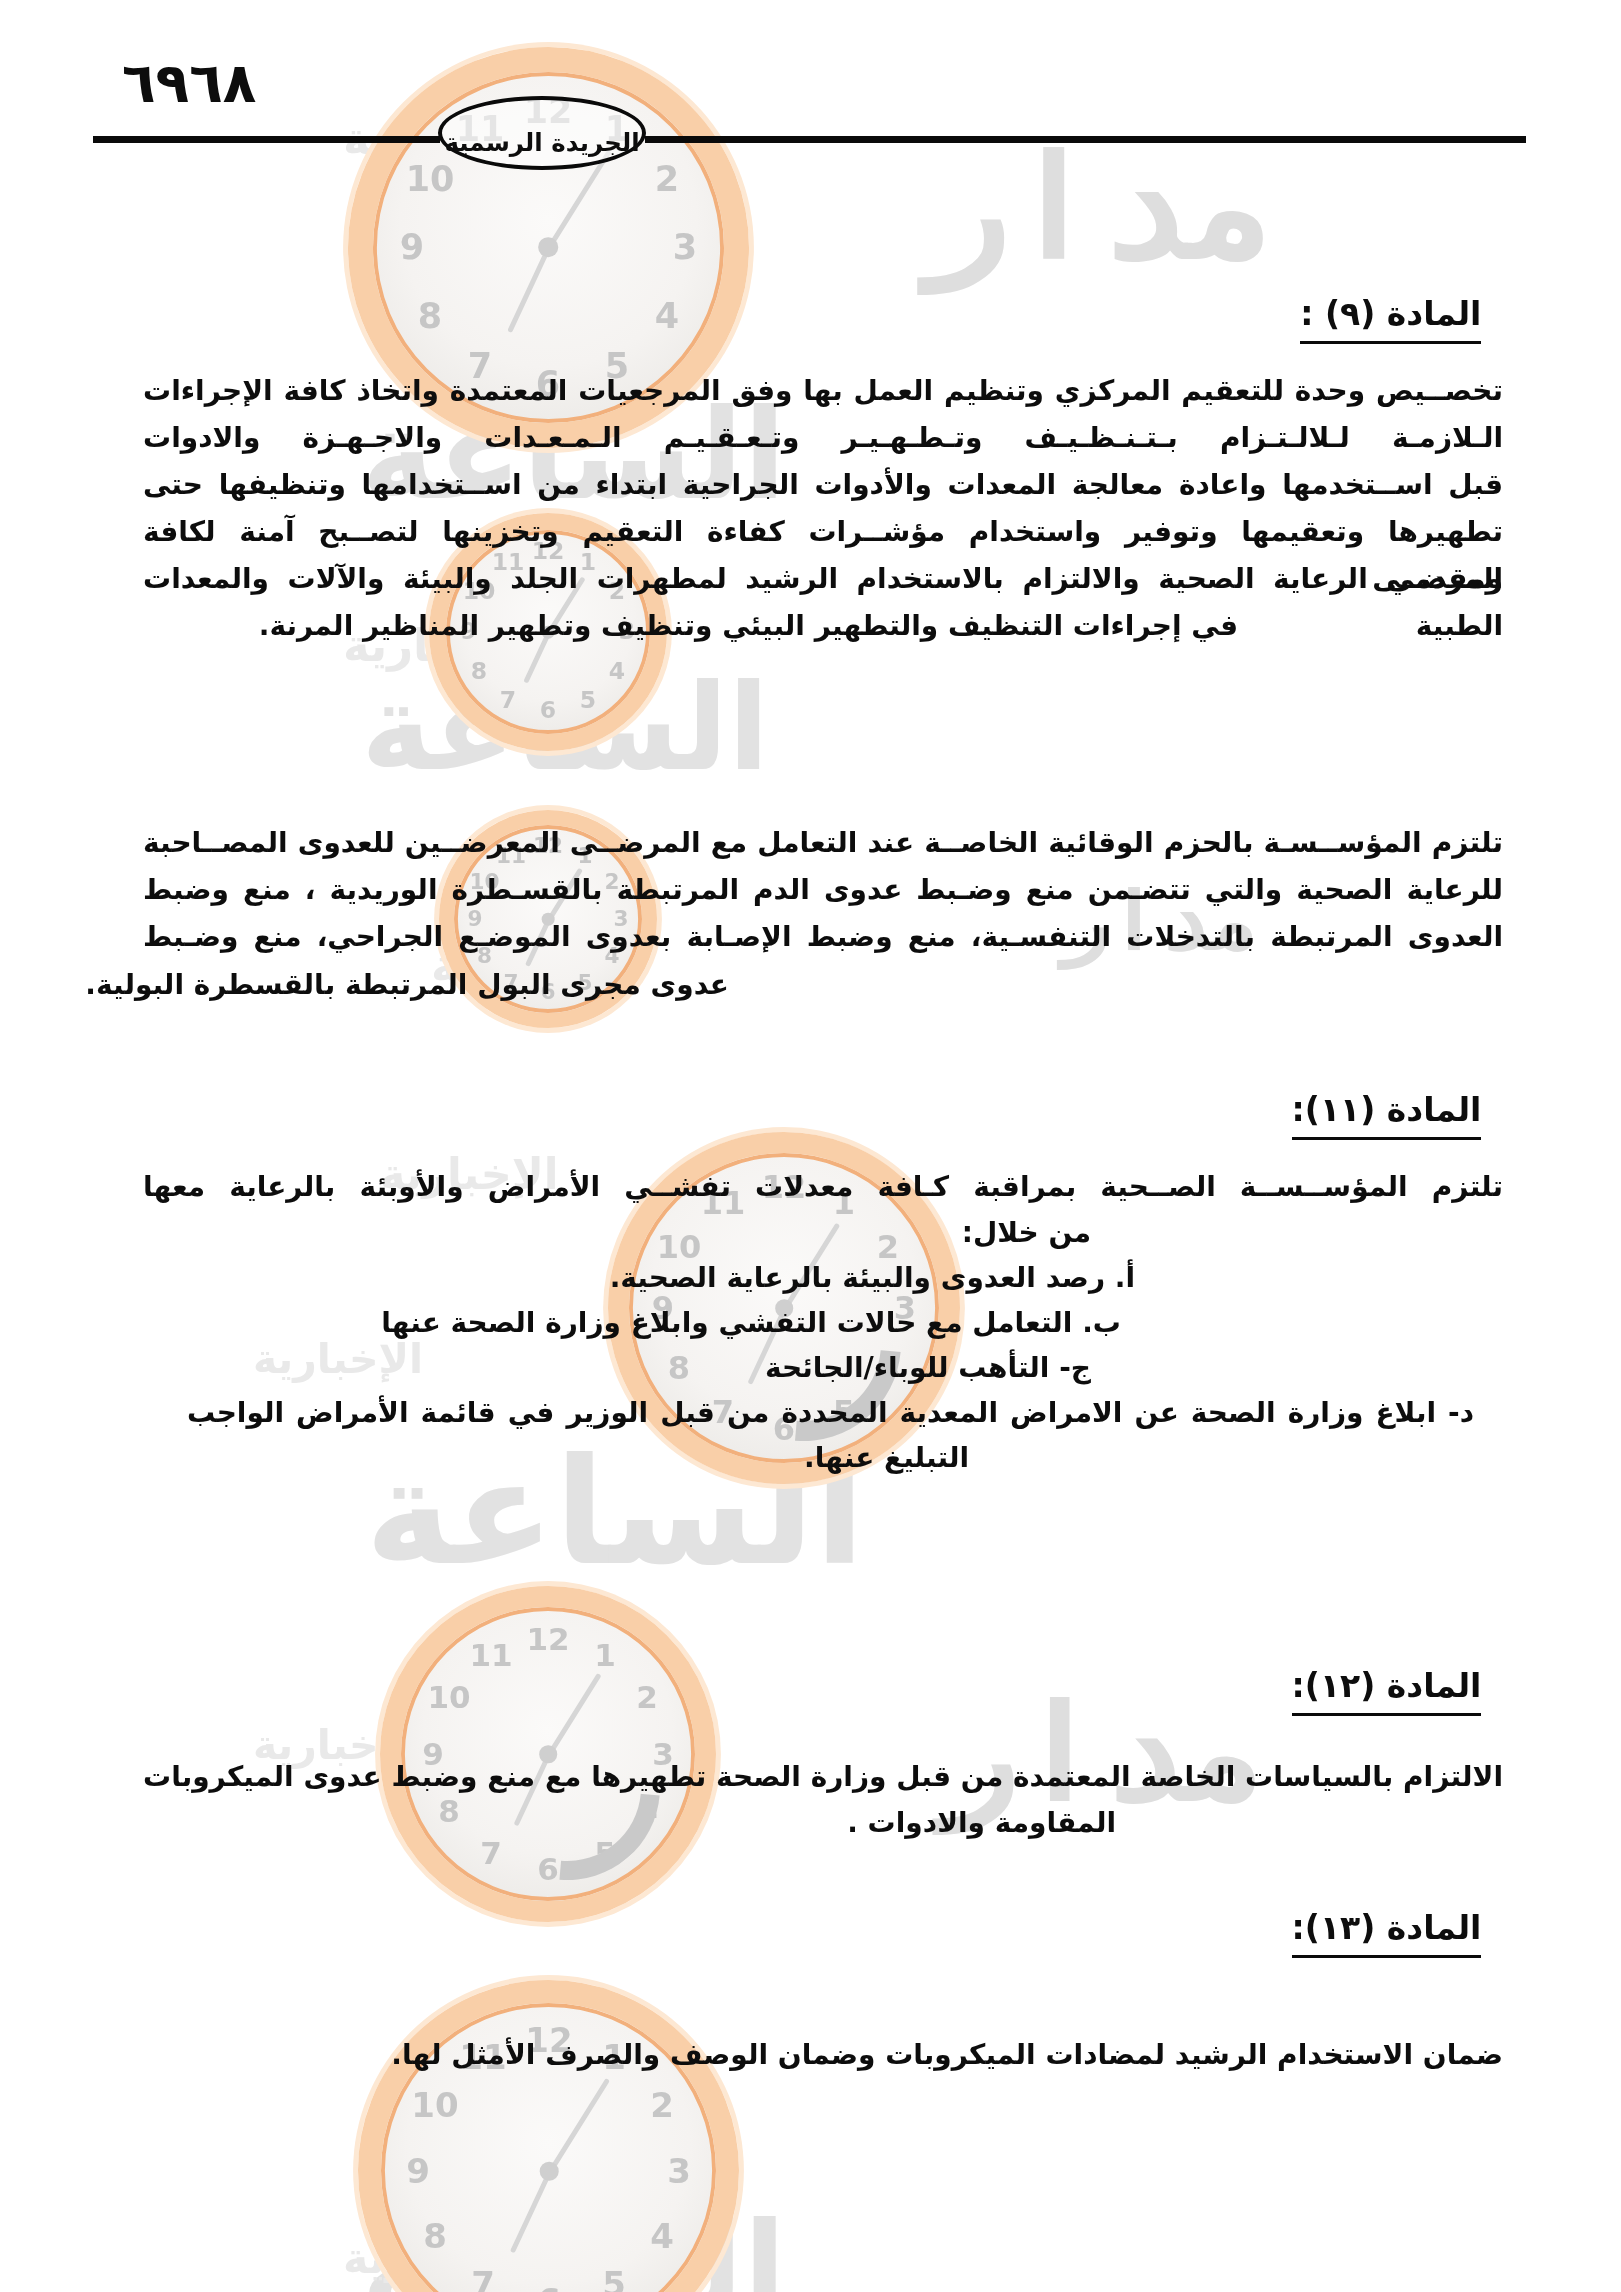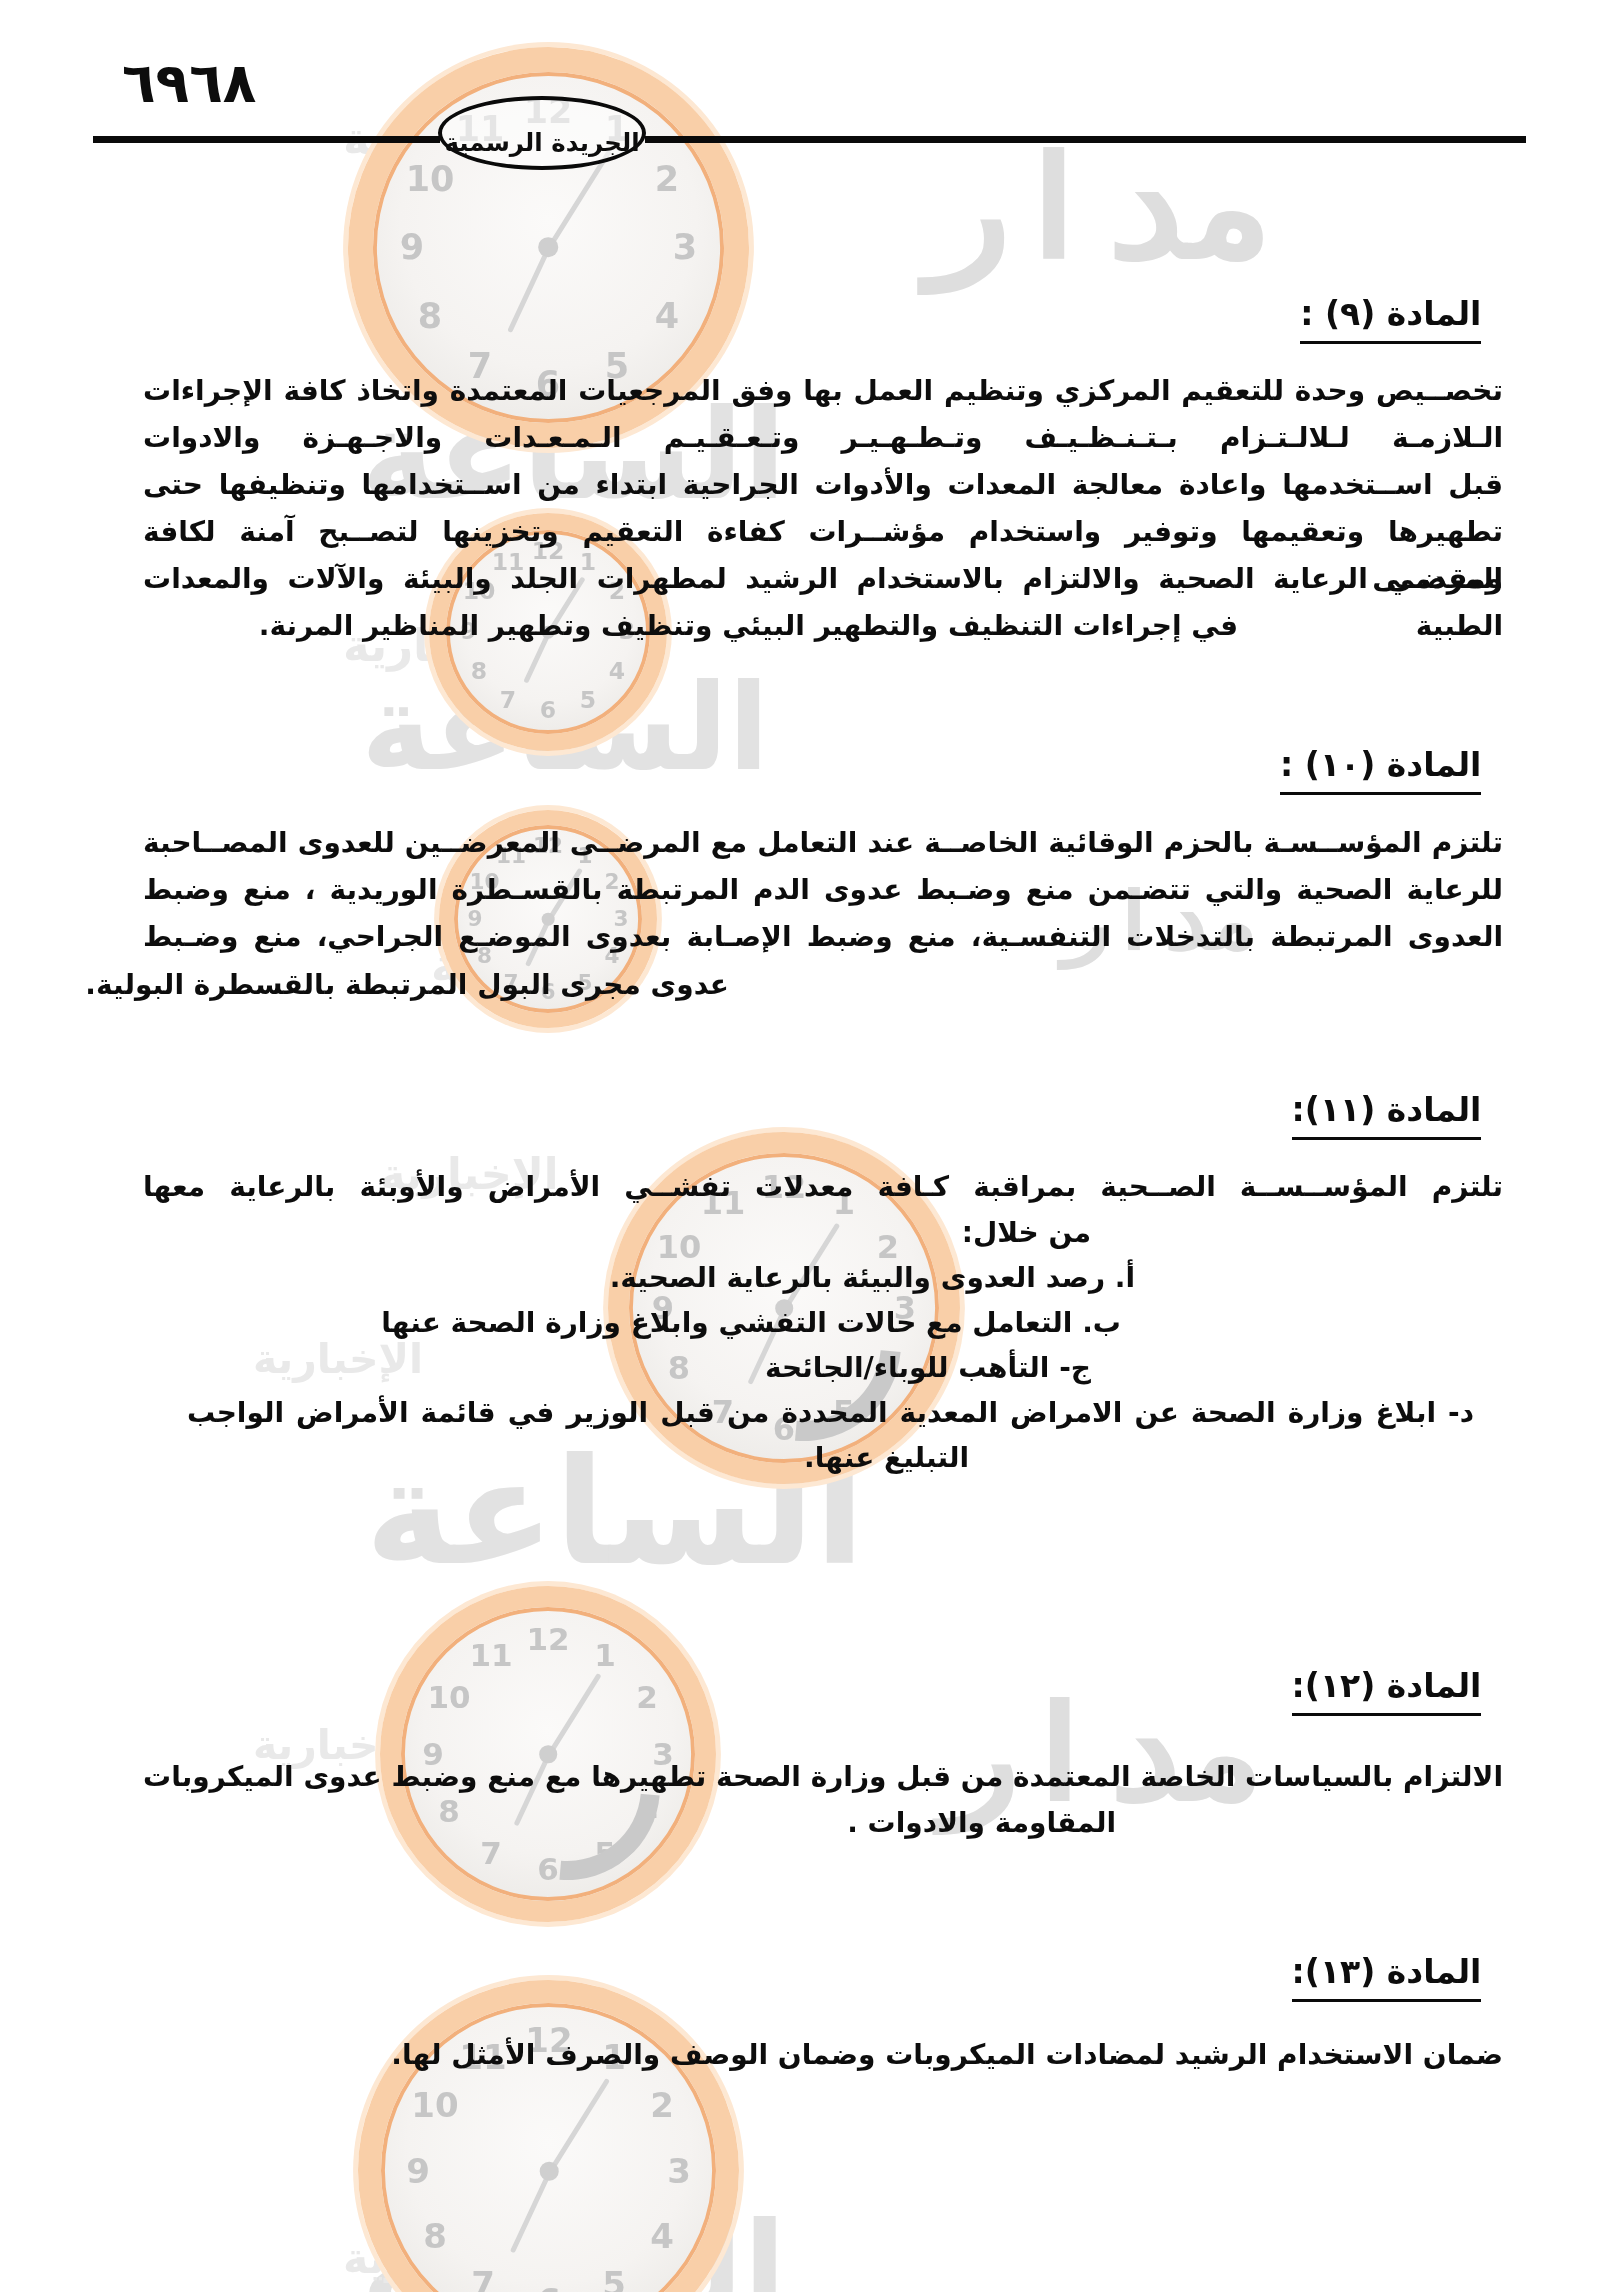--- a/index.html
+++ b/index.html
@@ -196,32 +196,31 @@
 </div>
 
 <div id="content">
     <div class="heading-row" style="top: 294px;"><span class="article-heading">المادة (٩) :</span></div>
     <div class="line j" style="top: 367px; height: 47px; line-height: 47px;">تخصــيص وحدة للتعقيم المركزي وتنظيم العمل بها وفق المرجعيات المعتمدة واتخاذ كافة الإجراءات</div>
     <div class="line j" style="top: 414px; height: 47px; line-height: 47px;">الـلازمـة لـلالـتـزام بـتـنـظـيـف وتـطـهـيـر وتـعـقـيـم الـمـعـدات والاجـهـزة والادوات</div>
     <div class="line j" style="top: 508px; height: 47px; line-height: 47px;">تطهيرها وتعقيمها وتوفير واستخدام مؤشــرات كفاءة التعقيم وتخزينها لتصــبح آمنة لكافة المرضــى</div>
     <div class="line j" style="top: 461px; height: 47px; line-height: 47px;">قبل اســتخدمها واعادة معالجة المعدات والأدوات الجراحية ابتداء من اســتخدامها وتنظيفها حتى</div>
     <div class="line j" style="top: 555px; height: 47px; line-height: 47px;">ومقدمي الرعاية الصحية والالتزام بالاستخدام الرشيد لمطهرات الجلد والبيئة والآلات والمعدات الطبية</div>
     <div class="line r" style="top: 602px; height: 47px; line-height: 47px; padding-right: 265px;">في إجراءات التنظيف والتطهير البيئي وتنظيف وتطهير المناظير المرنة.</div>
-    <div class="heading-row" style="top: 745px;"><span class="article-heading">المادة (١٠) :</span></div>
     <div class="line j" style="top: 819px; height: 47px; line-height: 47px;">تلتزم المؤســسـة بالحزم الوقائية الخاصــة عند التعامل مع المرضــى المعرضــين للعدوى المصــاحبة</div>
     <div class="line j" style="top: 866px; height: 47px; line-height: 47px;">للرعاية الصحية والتي تتضـمن منع وضـبط عدوى الدم المرتبطة بالقسـطرة الوريدية ، منع وضبط</div>
     <div class="line j" style="top: 913px; height: 47px; line-height: 47px;">العدوى المرتبطة بالتدخلات التنفسـية، منع وضبط الإصـابة بعدوى الموضـع الجراحي، منع وضـبط</div>
     <div class="line r" style="top: 961px; height: 47px; line-height: 47px; padding-right: 774px;">عدوى مجرى البول المرتبطة بالقسطرة البولية.</div>
     <div class="heading-row" style="top: 1090px;"><span class="article-heading">المادة (١١):</span></div>
     <div class="line j" style="top: 1164px; height: 45px; line-height: 45px;">تلتزم المؤســســة الصــحية بمراقبة كـافة معدلات تفشــي الأمراض والأوبئة بالرعاية معها</div>
     <div class="line r" style="top: 1210px; height: 45px; line-height: 45px; padding-right: 412px;">من خلال:</div>
     <div class="line r" style="top: 1255px; height: 45px; line-height: 45px; padding-right: 368px;">أ.  رصد العدوى والبيئة بالرعاية الصحية.</div>
     <div class="line r" style="top: 1300px; height: 45px; line-height: 45px; padding-right: 382px;">ب. التعامل مع حالات التفشي وابلاغ وزارة الصحة عنها</div>
     <div class="line r" style="top: 1345px; height: 45px; line-height: 45px; padding-right: 412px;">ج- التأهب للوباء/الجائحة</div>
     <div class="line j" style="top: 1390px; height: 45px; line-height: 45px; padding-right: 29px; padding-left: 44px;">د- ابلاغ وزارة الصحة عن الامراض المعدية المحددة من قبل الوزير في قائمة الأمراض الواجب</div>
     <div class="line r" style="top: 1435px; height: 45px; line-height: 45px; padding-right: 534px;">التبليغ عنها.</div>
     <div class="heading-row" style="top: 1666px;"><span class="article-heading">المادة (١٢):</span></div>
     <div class="line j" style="top: 1754px; height: 45px; line-height: 45px;">الالتزام بالسياسات الخاصة المعتمدة من قبل وزارة الصحة تطهيرها مع منع وضبط عدوى الميكروبات</div>
     <div class="line r" style="top: 1800px; height: 45px; line-height: 45px; padding-right: 387px;">المقاومة والادوات .</div>
-    <div class="heading-row" style="top: 1952px;"><span class="article-heading">المادة (١٣):</span></div>
+    <div class="heading-row" style="top: 1908px;"><span class="article-heading">المادة (١٣):</span></div>
     <div class="line r" style="top: 2031px; height: 47px; line-height: 47px;">ضمان الاستخدام الرشيد لمضادات الميكروبات وضمان الوصف والصرف الأمثل لها.</div>
   </div>
 
 
 </body></html>

